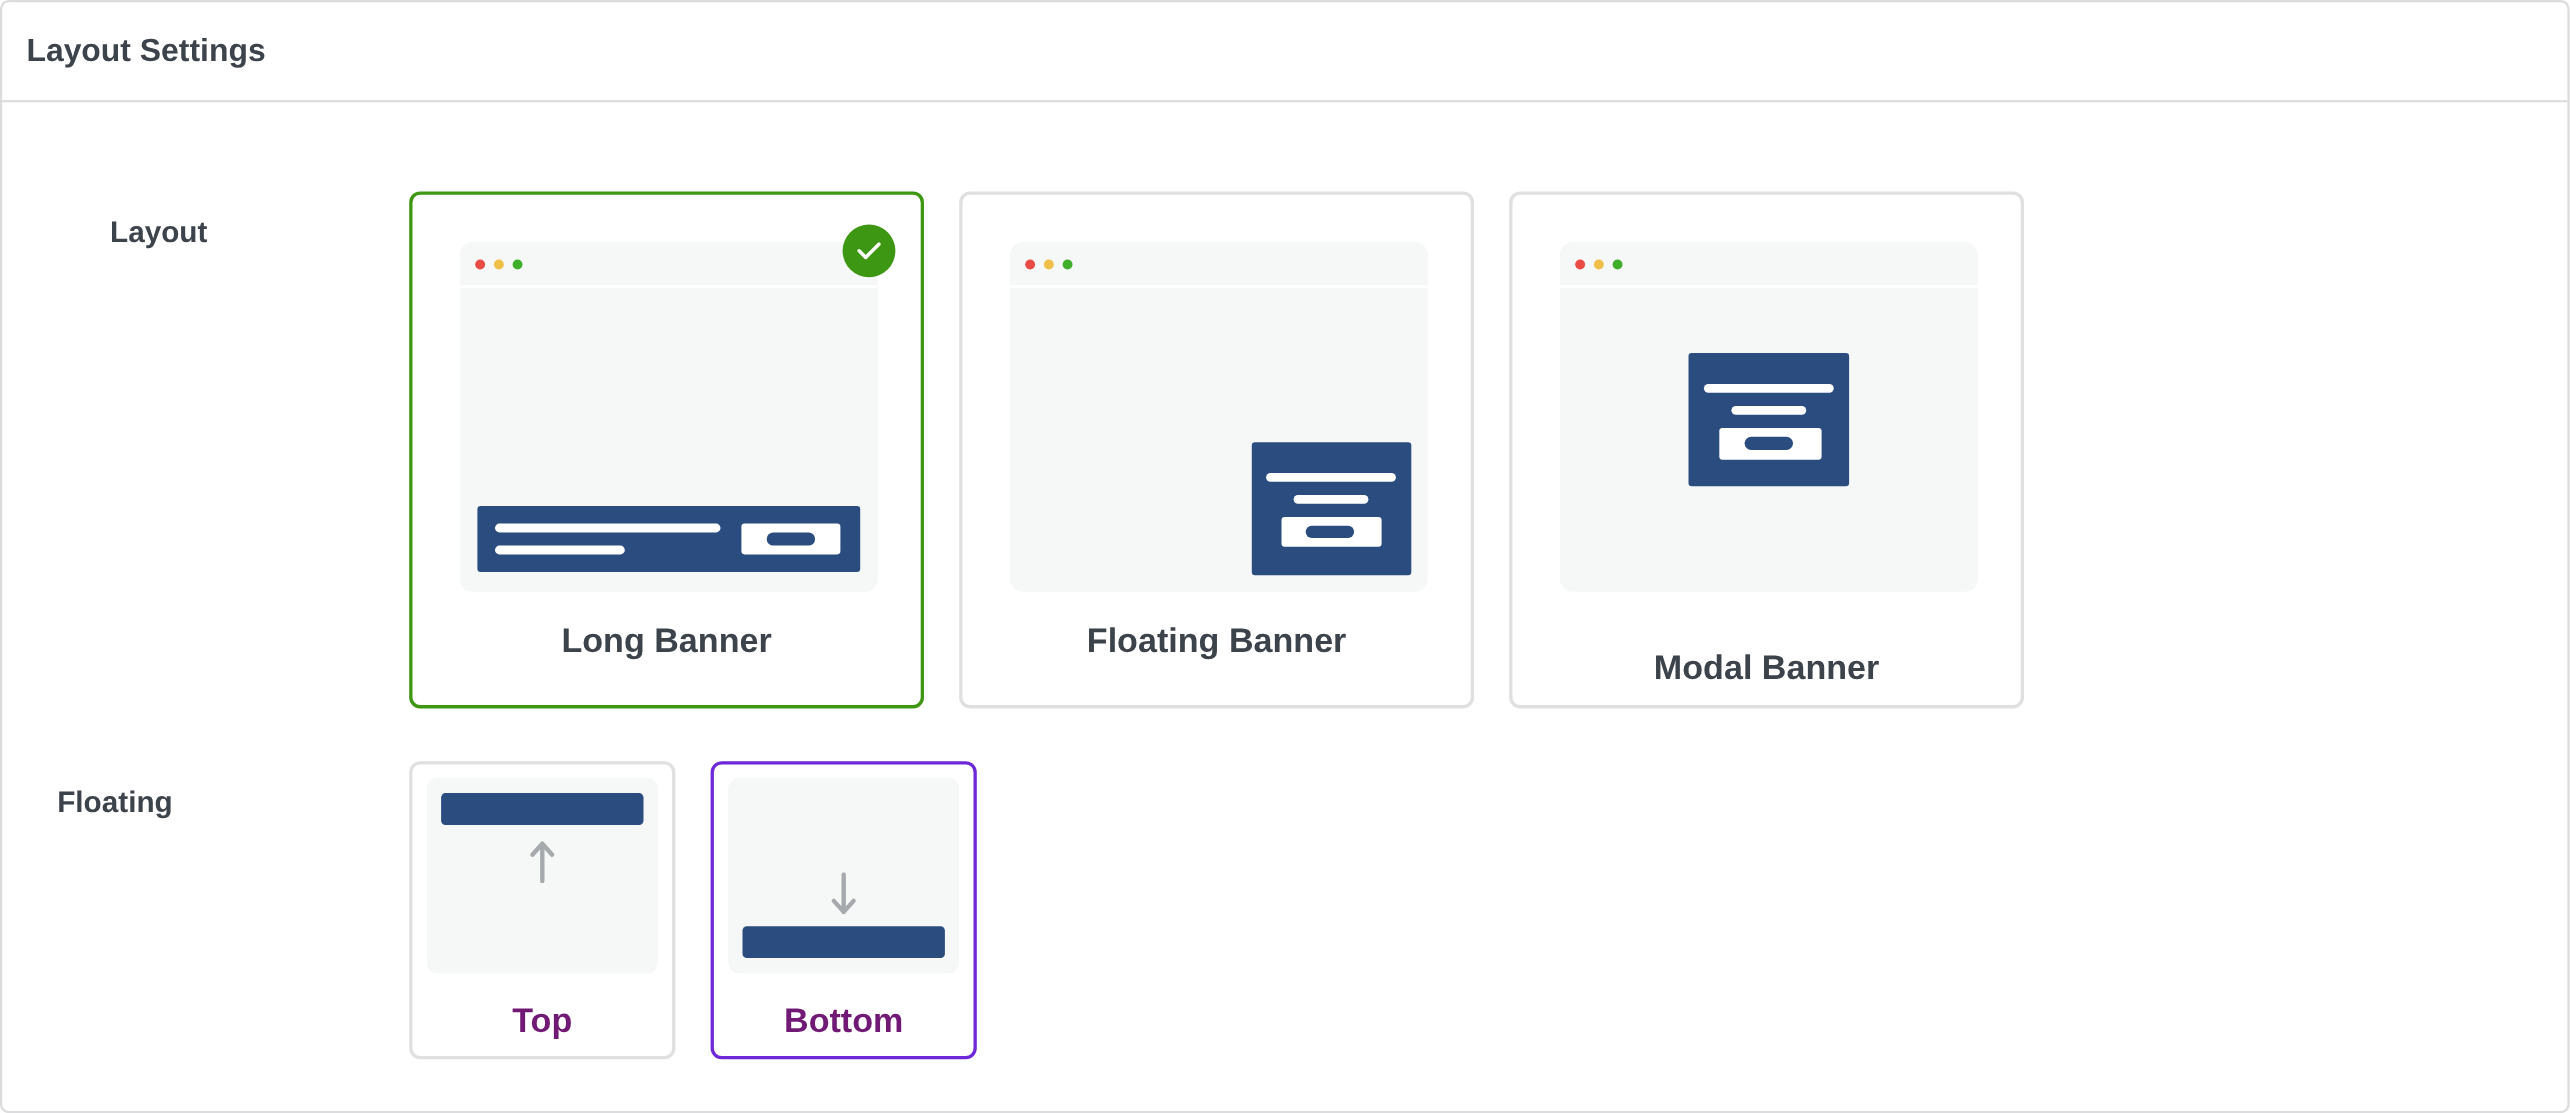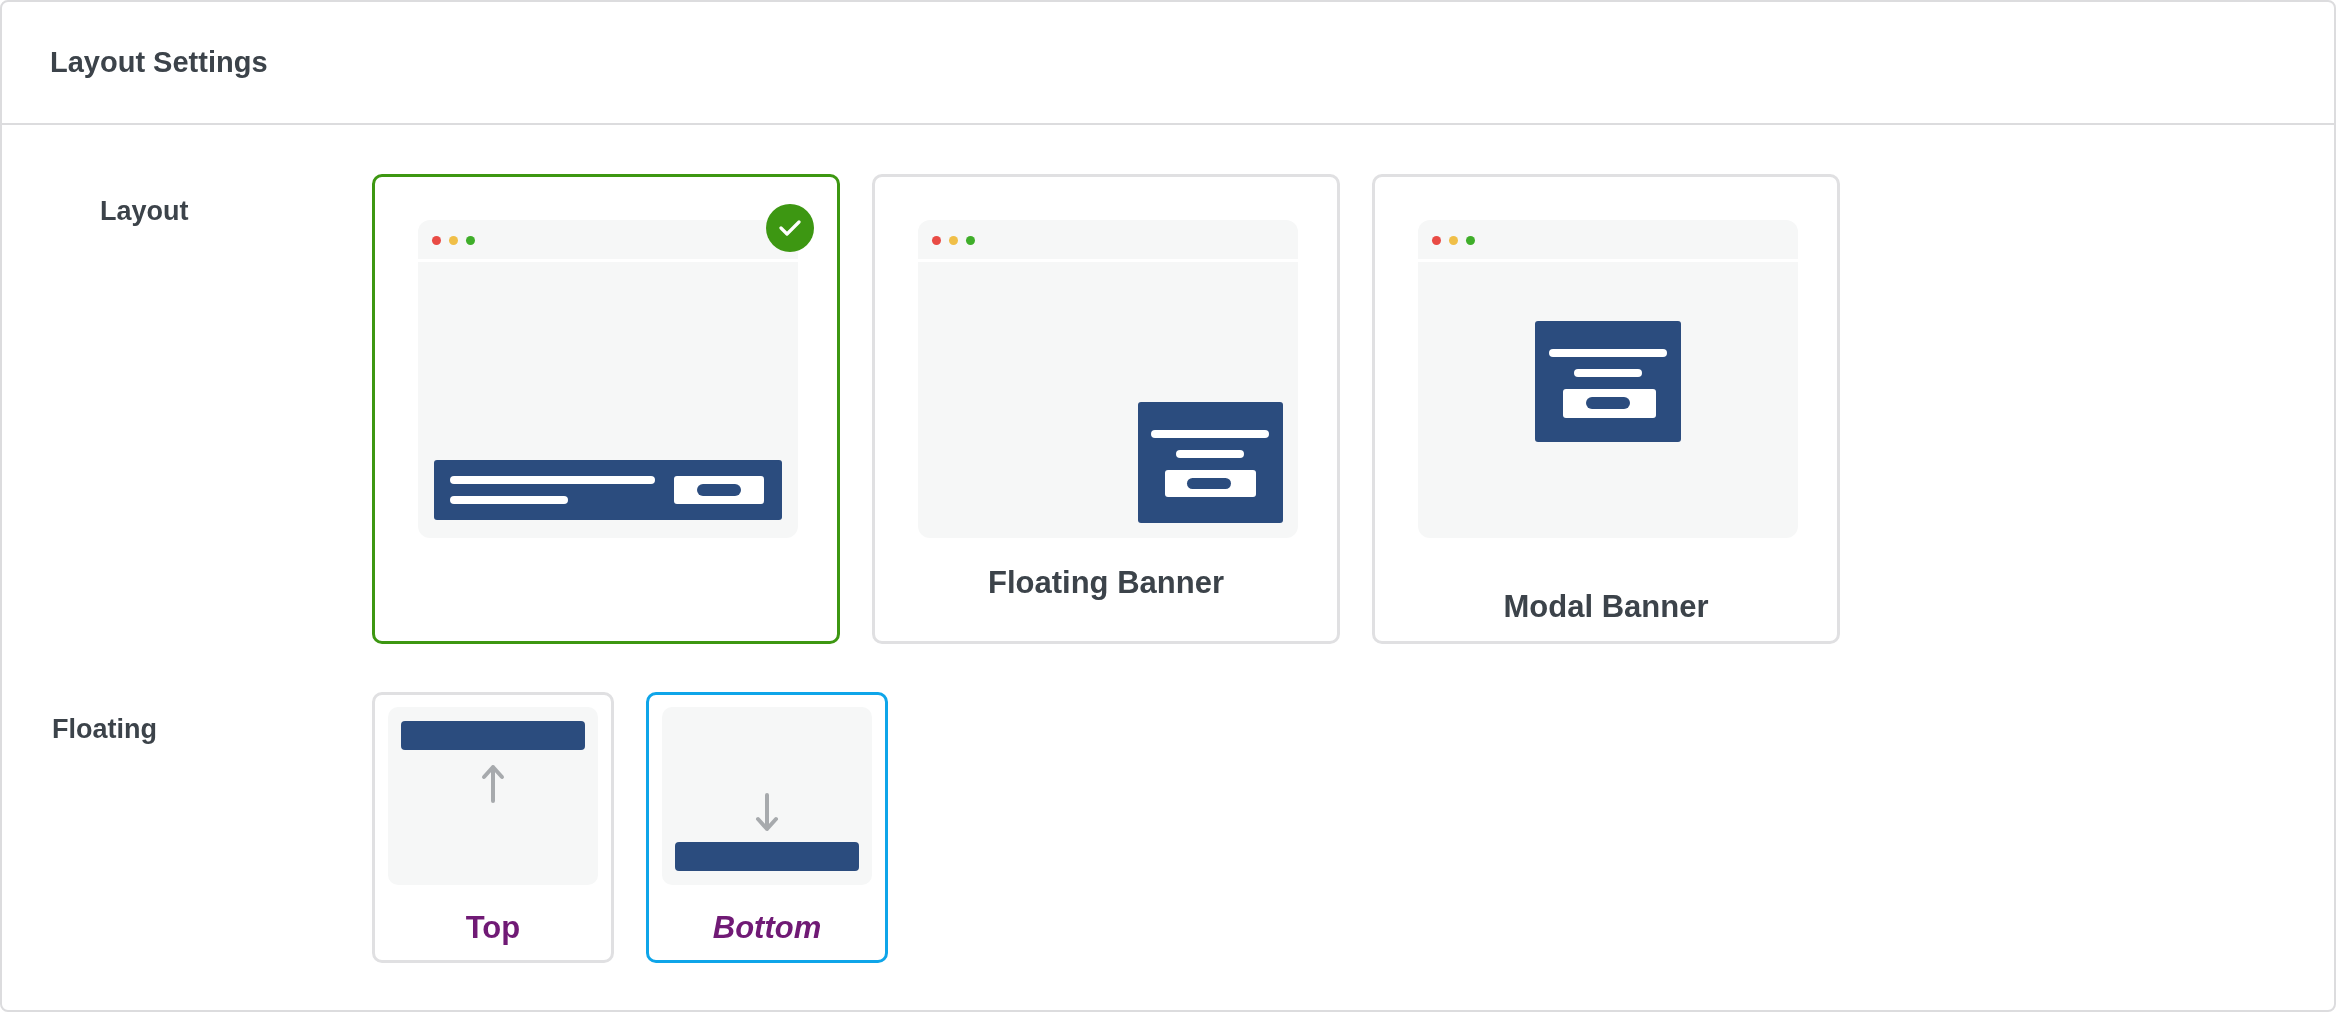--- a/index.html
+++ b/index.html
@@ -4,22 +4,22 @@
   <style>
     * { box-sizing: border-box; margin: 0; padding: 0; }
     html, body { width: 2336px; height: 1012px; background: #ffffff; overflow: hidden; }
     body { font-family: "Liberation Sans", "DejaVu Sans", sans-serif; color: #3c434a; }
 
     .panel {
       position: absolute; left: 0; top: 0; width: 2336px; height: 1012px;
       border: 2px solid #dcdcde; border-radius: 8px; background: #fff;
     }
     .panel-header {
-      height: 123px; border-bottom: 2px solid #dcdcde;
-      display: flex; align-items: center; padding-left: 48px;
+      height: 91px; border-bottom: 2px solid #dcdcde;
+      display: flex; align-items: center; padding-left: 22px;
     }
     .panel-title { font-size: 29px; font-weight: 700; color: #3c434a; }
 
     .row { position: absolute; left: 0; width: 100%; }
     .row-label {
       position: absolute; left: 50px; font-size: 27px; font-weight: 700; color: #3c434a;
     }
 
     
     .card {
@@ -48,21 +48,21 @@
     .check-badge {
       position: absolute; width: 48px; height: 48px; border-radius: 50%;
       background: #3d9712; display: flex; align-items: center; justify-content: center;
     }
 
     
     .pos-card {
       position: absolute; background: #fff; border: 3px solid #e0e0e2; border-radius: 10px;
       cursor: pointer;
     }
-    .pos-card.selected { border: 3px solid #0ea5e9; font-style: italic; }
+    .pos-card.selected { border: 3px solid #6d28d9; }
     .pos-preview { position: absolute; background: #f6f7f7; border-radius: 10px; }
     .pos-bar { position: absolute; background: #2b4c7e; border-radius: 4px; }
     .pos-label {
       position: absolute; left: 0; right: 0; text-align: center;
       font-size: 31px; font-weight: 700; color: #701a75;
     }
   </style>
 </head>
 <body>
 
@@ -87,20 +87,21 @@
           <span class="btn-box" style="left:240px; top:16px; width:90px; height:28px;">
             <span class="btn-pill" style="left:23px; top:8px; width:44px; height:12px;"></span>
           </span>
         </div>
       </div>
       <div class="check-badge" style="left:391px; top:27px;">
         <svg width="22" height="18" viewBox="0 0 22 18">
             <path d="M2 9 L8 15 L20 3" fill="none" stroke="#fff" stroke-width="3.2" stroke-linecap="round" stroke-linejoin="round"></path>
           </svg>
       </div>
+      <div class="card-label" style="top:388px;">Long Banner</div>
     </div>
 
     <div class="card" style="left:870px; top:172px; width:468px; height:470px;padding-left:28px;">
       <div class="browser" style="left:43px; top:43px; width:380px; height:318px;">
         <div class="browser-bar">
           <span class="dot" style="left:14px; background:#e94b45;"></span>
           <span class="dot" style="left:31px; background:#f0bf48;"></span>
           <span class="dot" style="left:48px; background:#3fae2a;"></span>
         </div>
         <div class="banner" style="left:220px; top:182px; width:145px; height:121px;">

